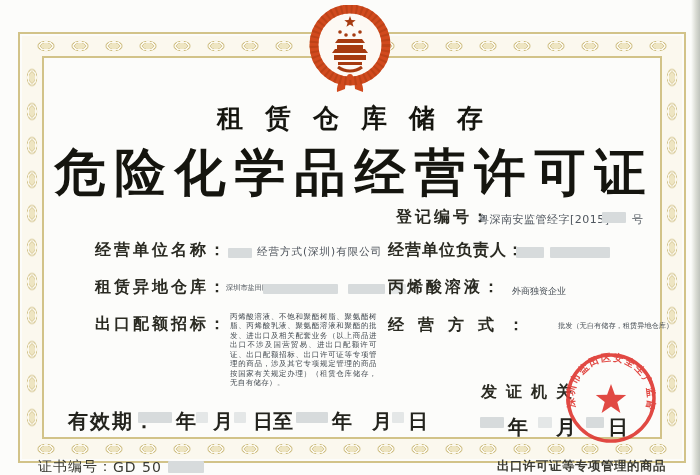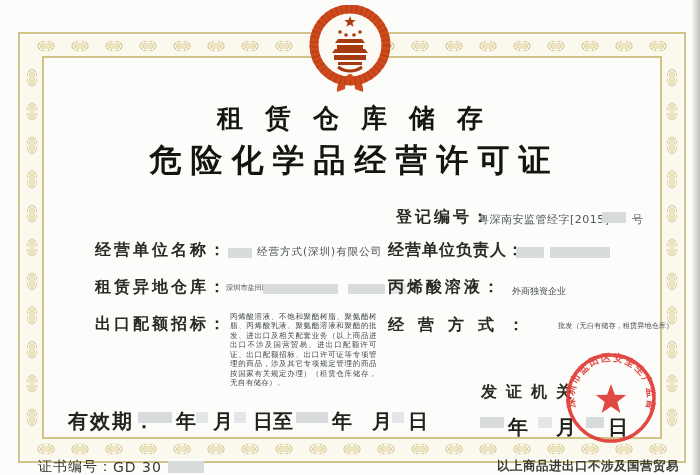--- a/index.html
+++ b/index.html
@@ -27,21 +27,21 @@
       radial-gradient(ellipse 5px 9px at 50% 50%, #eee5c2 0 55%, #ccbb7d 60%, rgba(0,0,0,0) 68%);
     background-size:20px 34px;background-repeat:repeat-y;background-position:center;}
   .band-top{top:2px;border-bottom:2px solid #d2c389;}
   .band-bottom{bottom:2px;border-top:2px solid #d2c389;}
   .band-left{left:2px;border-right:2px solid #d2c389;}
   .band-right{right:2px;border-left:2px solid #d2c389;}
   
   #title-country{top:101px;left:0;width:100%;text-align:center;
     font-size:26px;font-weight:700;letter-spacing:22px;text-indent:22px;color:#15150f;}
   #title-main{top:139px;left:0;width:100%;text-align:center;
-    font-size:32px;font-weight:700;letter-spacing:9px;text-indent:9px;color:#15150f;}
+    font-size:51px;font-weight:700;letter-spacing:9px;text-indent:9px;color:#15150f;}
   
   .lbl{font-size:16px;font-weight:700;letter-spacing:3px;color:#2a2a22;white-space:nowrap;}
   .val-sm{font-size:10.5px;color:#4a5058;letter-spacing:1px;white-space:nowrap;}
   .val-tiny{font-size:12px;color:#474e55;white-space:nowrap;transform-origin:0 0;}
   .redact{position:absolute;background:#d7dbdc;border-radius:1px;}
   .redact.light{background:#e4e7e7;}
   .datechar{position:absolute;font-size:20px;font-weight:700;color:#23231d;white-space:nowrap;}
   
   #scope-text{left:230px;top:312px;width:216px;font-size:11px;line-height:14px;
     color:#434a51;letter-spacing:0.5px;transform:scale(0.68);transform-origin:0 0;text-align:justify;}
@@ -146,18 +146,18 @@
   <defs>
     <path id="seal-arc" d="M 13 60 A 37 37 0 1 1 83 60" fill="none"></path>
   </defs>
   <text font-size="10" fill="#df3a34" letter-spacing="1.5" font-weight="700">
     <textPath href="#seal-arc" startOffset="2%">深圳市盐田区安全生产监督管理局</textPath>
   </text>
 </svg>
 
 <div class="abs" id="cert-no-row">
   <span>证书编号：</span>
-  <span>GD 30</span>
+  <span>GD 50</span>
   <span class="redact" style="width:36px;height:12px;"></span>
 </div>
-<span class="abs" id="made-by">以上商品进出口不涉及国营贸易</span>
+<span class="abs" id="made-by">出口许可证等专项管理的商品</span>
 
 <div class="abs" id="photo-edge-right"></div>
 
 </body></html>

